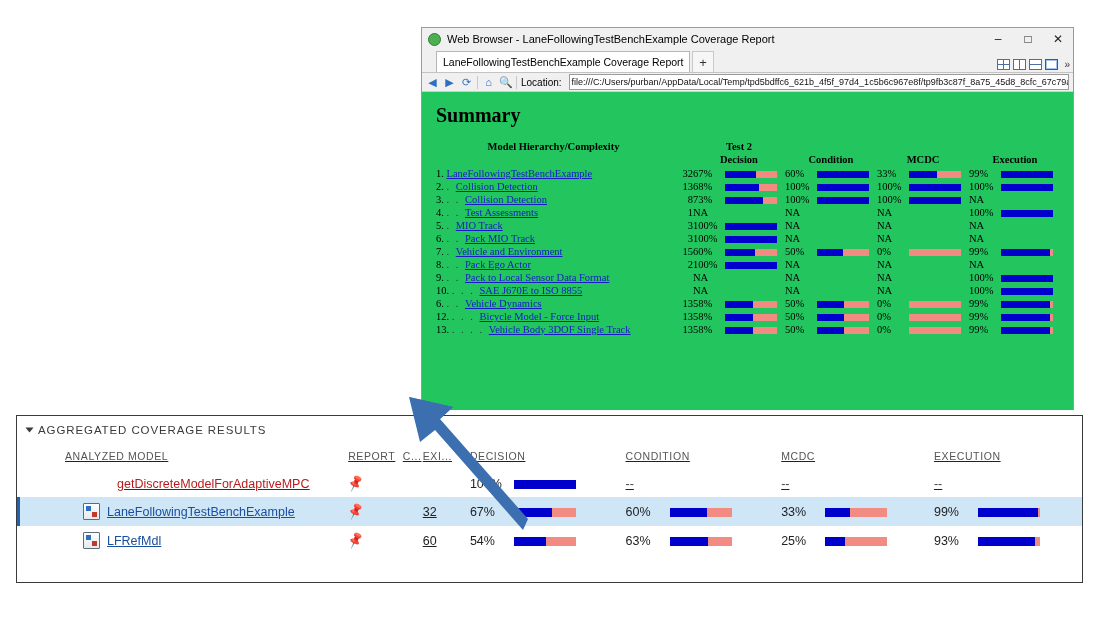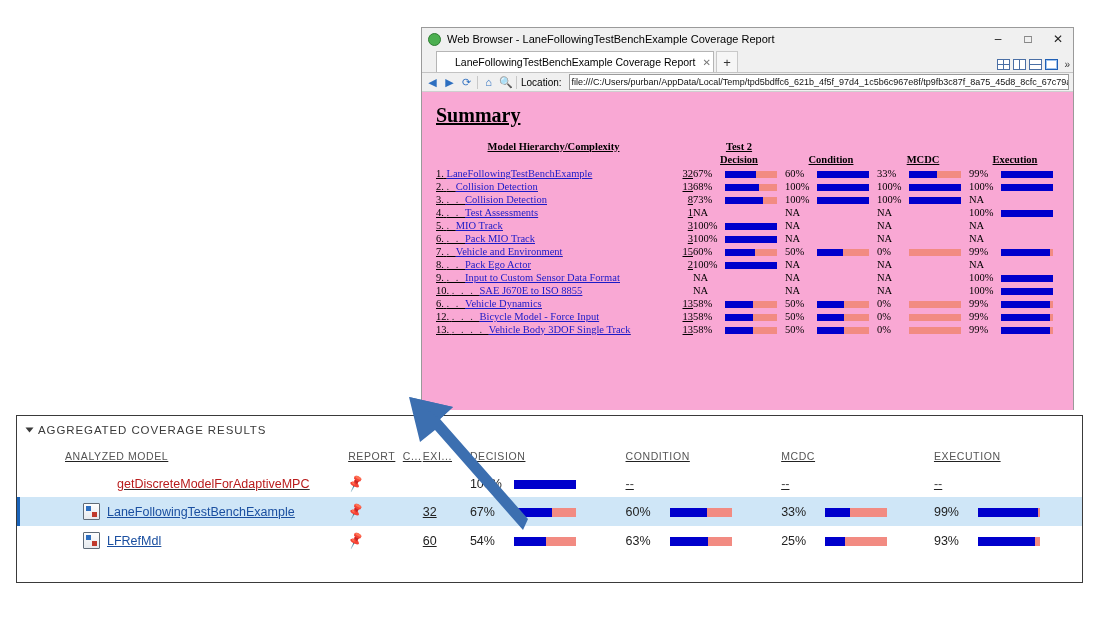--- a/index.html
+++ b/index.html
@@ -79,21 +79,21 @@
     border-bottom: 1px solid #c3c3c3;
     position: relative;
   }
   .tab {
     height: 20px;
     background: #ffffff;
     border: 1px solid #b5b5b5;
     border-bottom: none;
     display: flex;
     align-items: center;
-    padding: 0 18px;
+    padding: 0 6px;
     font-size: 10.5px;
     white-space: nowrap;
     max-width: 240px;
   }
   .tab .tab-close {
     margin-left: 7px;
     color: #777;
     font-size: 10px;
   }
   .tab-new {
@@ -148,24 +148,23 @@
     color: #111;
     display: flex;
     align-items: center;
     padding: 0 2px;
     overflow: hidden;
     white-space: nowrap;
   }
 
   .page {
     position: relative;
-    background: #f9a8d4;
+    background: #22c55e;
     height: 318px;
     overflow: hidden;
-    text-decoration: underline;
   }
   .page-inner {
     padding: 8px 12px 0 14px;
   }
   .sum-title {
     font-family: "Liberation Serif", serif;
     font-weight: bold;
     font-size: 20px;
     margin: 4px 0 14px 0;
     color: #000;
@@ -473,21 +472,21 @@
               </tr>
               <tr>
                 <td class="hier"><span>8.</span> <span style="letter-spacing:2px;color:#333">. . </span><a href="#">Pack Ego Actor</a></td>
                 <td class="num-col">2</td>
                 <td class="metric-cell"><span class="pct">100%</span><span class="bar" style="width:52px"><span class="b-blue" style="width:52px"></span></span></td>
                 <td class="metric-cell"><span class="pct">NA</span></td>
                 <td class="metric-cell"><span class="pct">NA</span></td>
                 <td class="metric-cell"><span class="pct">NA</span></td>
               </tr>
               <tr>
-                <td class="hier"><span>9.</span> <span style="letter-spacing:2px;color:#333">. . </span><a href="#">Input to Custom Sensor Data Format</a></td>
+                <td class="hier"><span>9.</span> <span style="letter-spacing:2px;color:#333">. . </span><a href="#">Pack to Local Sensor Data Format</a></td>
                 <td class="num-col"></td>
                 <td class="metric-cell"><span class="pct">NA</span></td>
                 <td class="metric-cell"><span class="pct">NA</span></td>
                 <td class="metric-cell"><span class="pct">NA</span></td>
                 <td class="metric-cell"><span class="pct">100%</span><span class="bar" style="width:52px"><span class="b-blue" style="width:52px"></span></span></td>
               </tr>
               <tr>
                 <td class="hier"><span>10.</span> <span style="letter-spacing:2px;color:#333">. . . </span><a href="#">SAE J670E to ISO 8855</a></td>
                 <td class="num-col"></td>
                 <td class="metric-cell"><span class="pct">NA</span></td>

